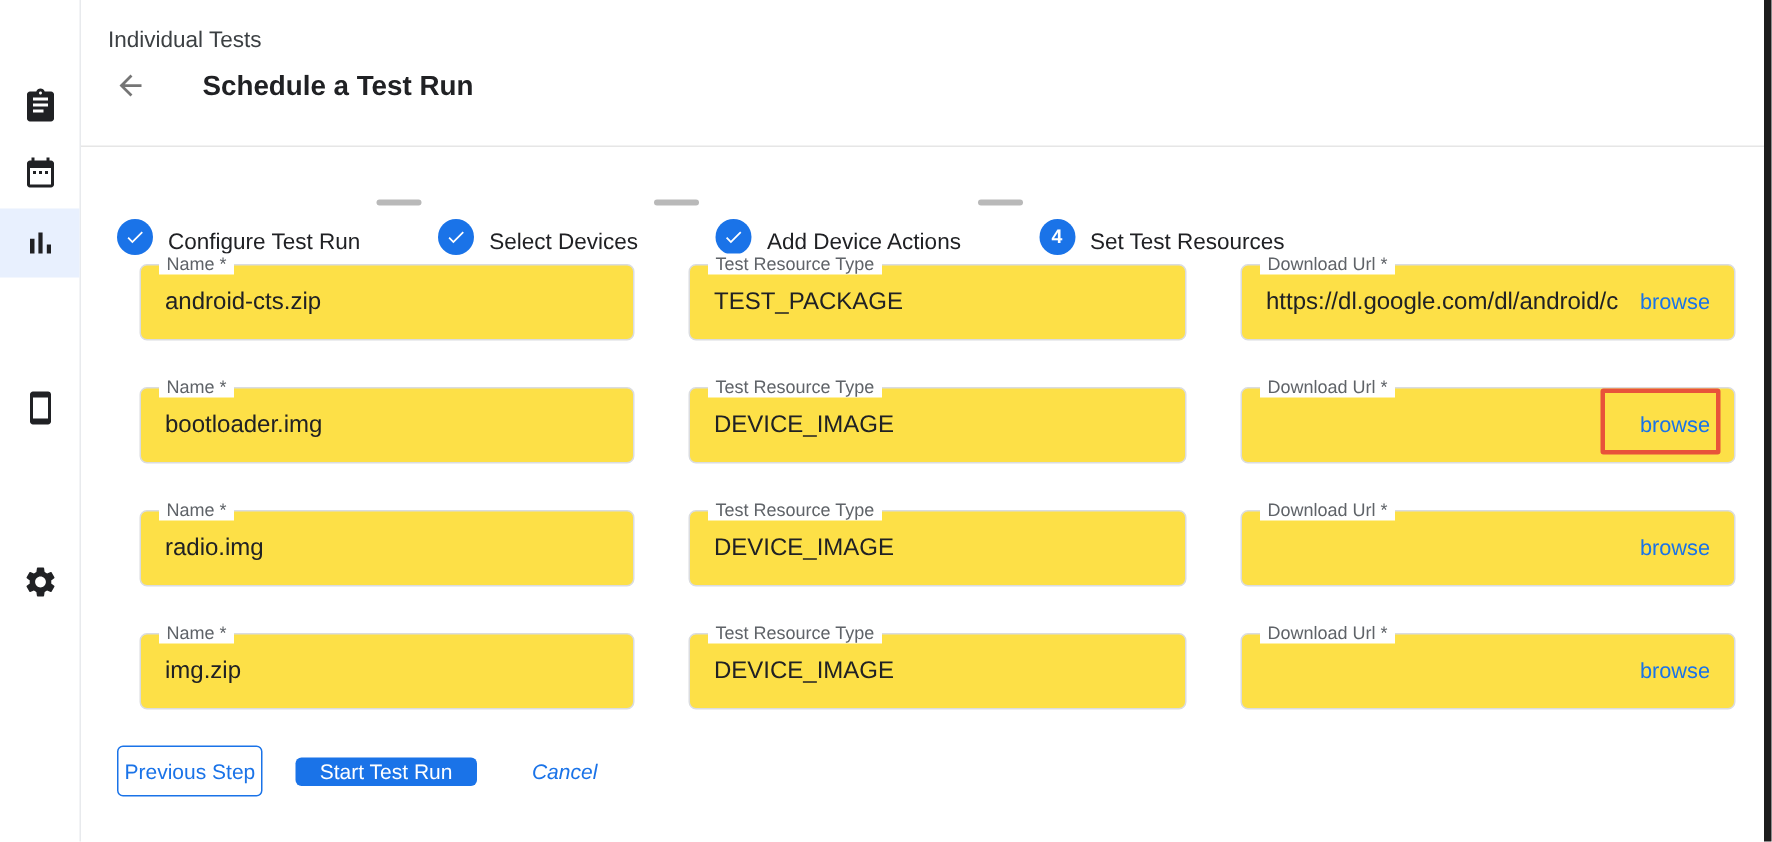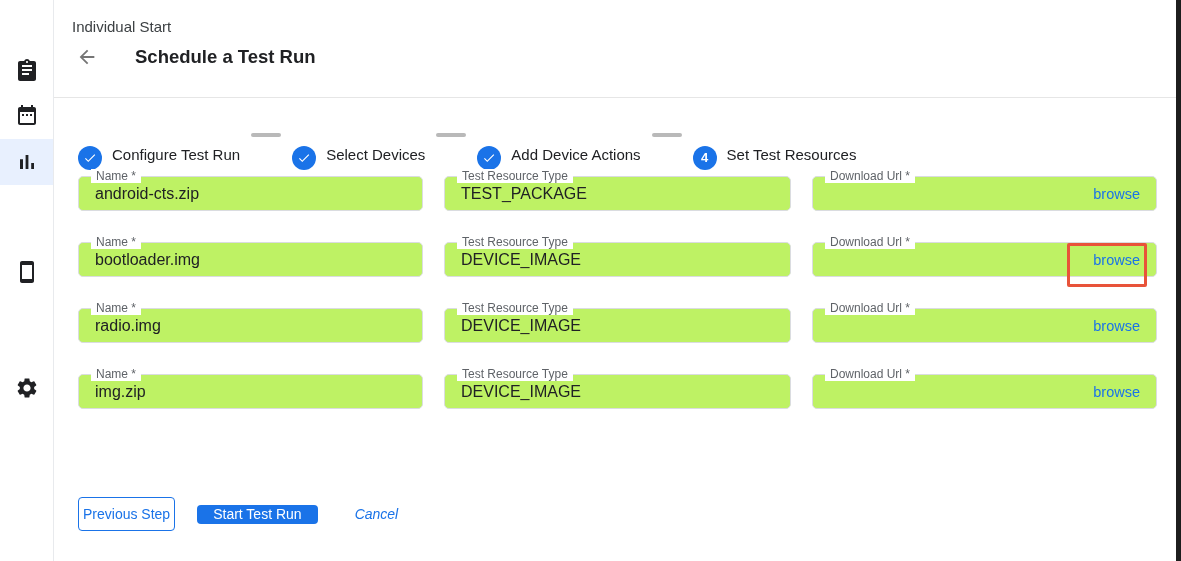--- a/index.html
+++ b/index.html
@@ -21,39 +21,39 @@
   
   .main { position:absolute; left:54px; top:0; right:5px; height:561px; }
   .breadcrumb { position:absolute; left:18px; top:18px; font-size:15px; color:#3c4043; }
   .back-btn { position:absolute; left:22px; top:45px; width:26px; height:24px; display:flex; align-items:center; cursor:pointer; }
   .back-btn svg { width:22px; height:22px; fill:#757575; }
   .page-title { position:absolute; left:81px; top:46px; font-size:18.5px; color:#202124; }
   .header-divider { position:absolute; left:0; right:0; top:97px; height:1px; background:#e6e6e6; }
 
   
   .stepper { position:absolute; left:24px; top:123px; height:24px; display:flex; align-items:center; }
-  .step { display:flex; align-items:flex-start;margin-top:45px; }
+  .step { display:flex; align-items:flex-end;margin-top:45px; }
   .step-circle {
     width:24px; height:24px; border-radius:50%; background:var(--primary,#1a73e8);
     display:flex; align-items:center; justify-content:center; flex:0 0 auto;
     color:#fff; font-size:13px; font-weight:bold;
   }
   .step-circle svg { width:14px; height:14px; fill:#fff; display:none; }
   .step.complete .step-circle svg { display:block; }
   .step-label { margin-left:10px; font-size:15px; color:#202124; white-space:nowrap; }
   .connector { width:30px; height:4px; border-radius:2px; background:#b9b9b9; margin:0 11px; }
 
   
   .form-grid {
     position:absolute; left:24px; top:176px;
     display:grid; grid-template-columns:345px 347px 345px;
     column-gap:21px; row-gap:31px;
   }
   .field {
-    position:relative; height:35px; border:1px solid #dadce0; border-radius:5px; background:#bef264;
+    position:relative; height:51px; border:1px solid #dadce0; border-radius:5px; background:#fde047;margin-left:15px;
   }
   .field-label {
     position:absolute; top:-8px; left:12px; background:#fff; padding:0 5px;
     font-size:12px; color:#5f6368; white-space:nowrap;
   }
   .field-value {
     position:absolute; left:16px; right:12px; top:0; bottom:0;
     display:flex; align-items:center; font-size:16px; color:#202124;
     white-space:nowrap; overflow:hidden;
   }
@@ -106,21 +106,21 @@
       </svg>
   </div>
   <div class="side-item" style="top:365px">
     <svg viewBox="0 0 24 24">
         <path d="M19.14 12.94c.04-.3.06-.61.06-.94 0-.32-.02-.64-.07-.94l2.03-1.58c.18-.14.23-.41.12-.61l-1.92-3.32c-.12-.22-.37-.29-.59-.22l-2.39.96c-.5-.38-1.03-.7-1.62-.94l-.36-2.54c-.04-.24-.24-.41-.48-.41h-3.84c-.24 0-.43.17-.47.41l-.36 2.54c-.59.24-1.13.57-1.62.94l-2.39-.96c-.22-.08-.47 0-.59.22L2.74 8.87c-.12.21-.08.47.12.61l2.03 1.58c-.05.3-.09.63-.09.94s.02.64.07.94l-2.03 1.58c-.18.14-.23.41-.12.61l1.92 3.32c.12.22.37.29.59.22l2.39-.96c.5.38 1.03.7 1.62.94l.36 2.54c.05.24.24.41.48.41h3.84c.24 0 .44-.17.47-.41l.36-2.54c.59-.24 1.13-.56 1.62-.94l2.39.96c.22.08.47 0 .59-.22l1.92-3.32c.12-.22.07-.47-.12-.61l-2.01-1.58zM12 15.6c-1.98 0-3.6-1.62-3.6-3.6s1.62-3.6 3.6-3.6 3.6 1.62 3.6 3.6-1.62 3.6-3.6 3.6z"></path>
       </svg>
   </div>
 </nav>
 
 <main class="main">
-  <div class="breadcrumb">Individual Start</div>
+  <div class="breadcrumb">Individual Tests</div>
   <div class="back-btn">
     <svg viewBox="0 0 24 24">
         <path d="M20 11H7.83l5.59-5.59L12 4l-8 8 8 8 1.41-1.41L7.83 13H20v-2z"></path>
       </svg>
   </div>
   <h1 class="page-title" style="font-weight:bold">Schedule a Test Run</h1>
   <div class="header-divider"></div>
 
   <div class="stepper" id="stepper-host">
   <div class="step complete">
@@ -169,20 +169,21 @@
   <div class="field name-cell">
     <span class="field-label">Name *</span>
     <span class="field-value">android-cts.zip</span>
   </div>
   <div class="field type-cell">
     <span class="field-label">Test Resource Type</span>
     <span class="field-value">TEST_PACKAGE</span>
   </div>
   <div class="field url-cell">
     <span class="field-label">Download Url *</span>
+    <span class="field-value">https://dl.google.com/dl/android/c</span>
     <a class="browse-link">browse</a>
 
   </div>
 
   <div class="field name-cell">
     <span class="field-label">Name *</span>
     <span class="field-value">bootloader.img</span>
   </div>
   <div class="field type-cell">
     <span class="field-label">Test Resource Type</span>

